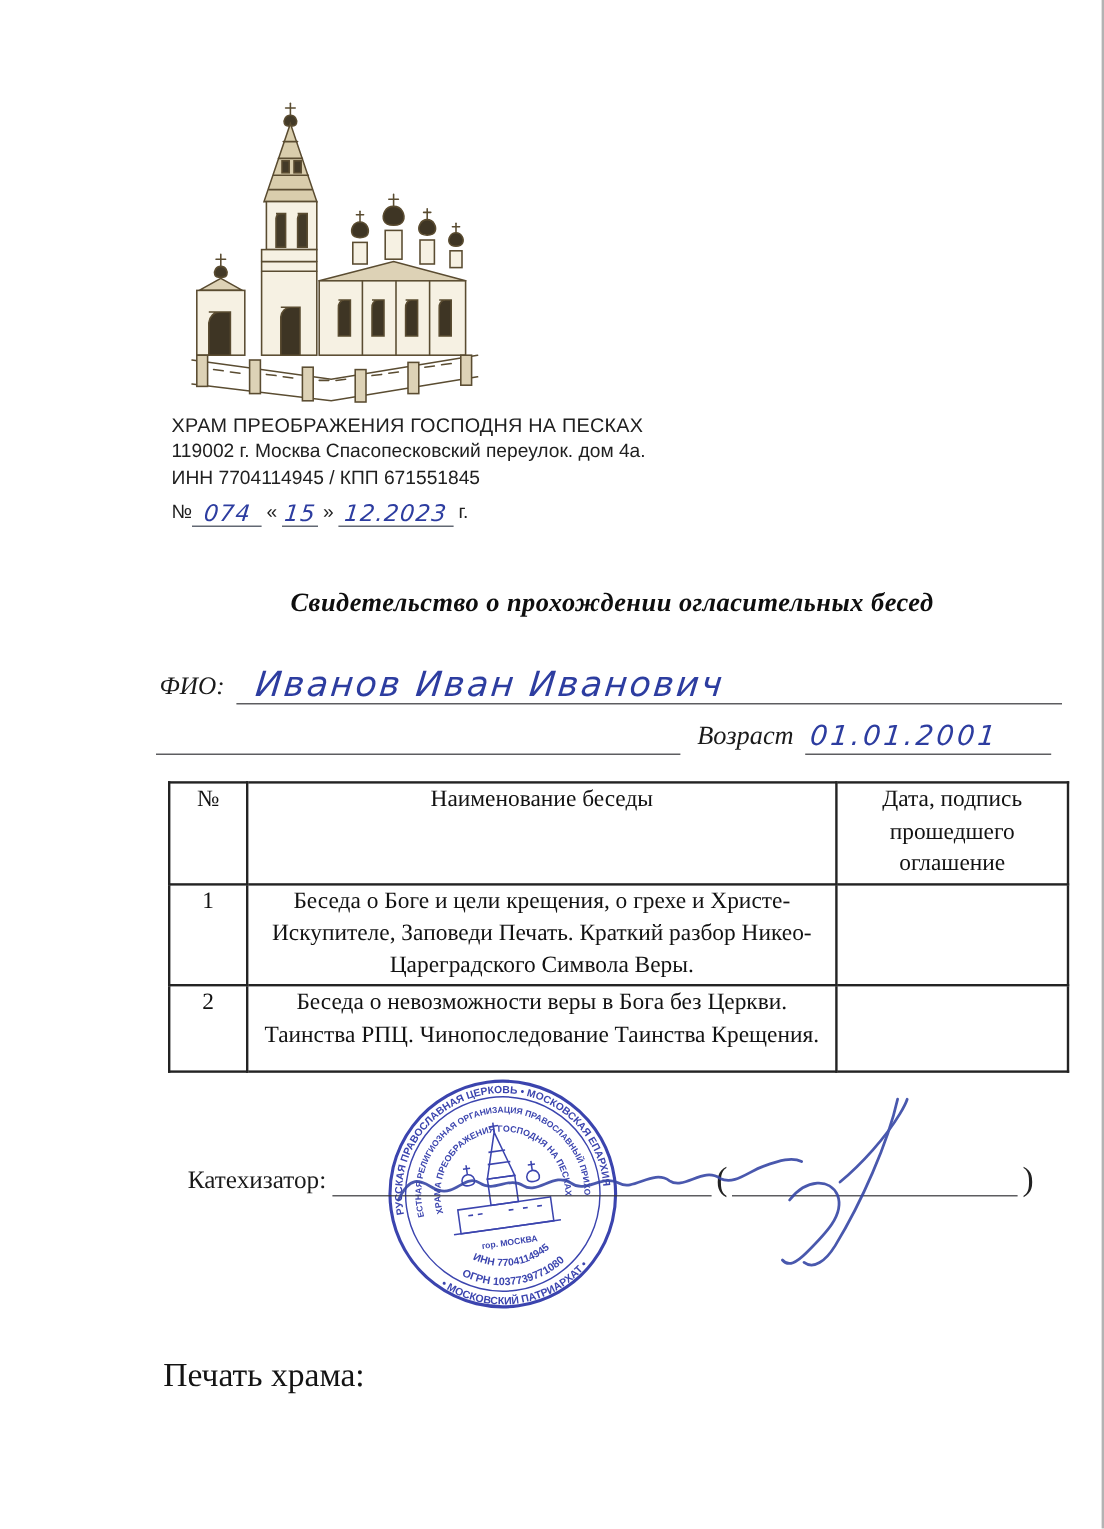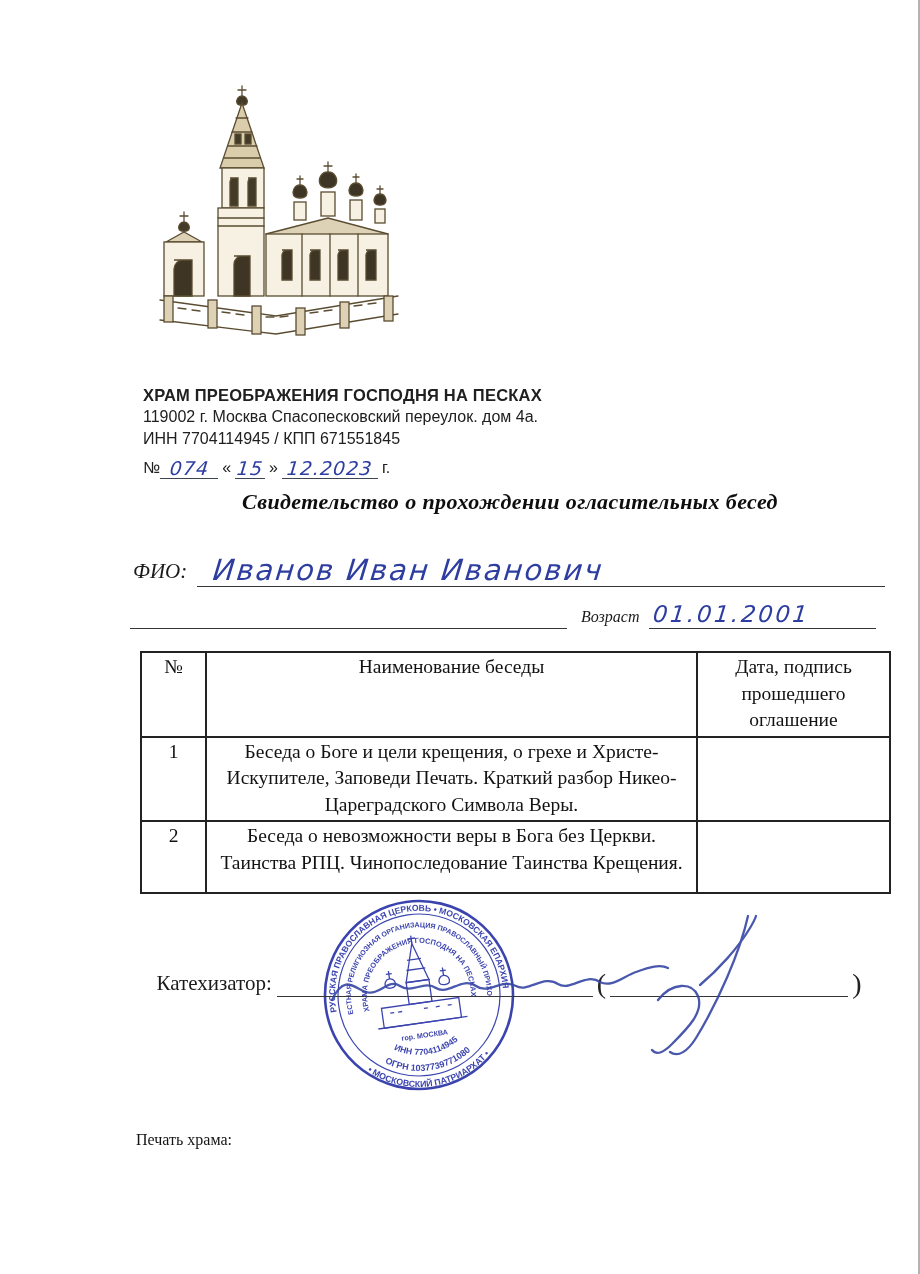--- a/index.html
+++ b/index.html
@@ -3,21 +3,21 @@
 <meta charset="utf-8">
 <style>
   html,body{margin:0;padding:0;background:#ffffff;}
   .page{position:relative;width:920px;height:1274px;background:#fff;overflow:hidden;
         font-family:"Liberation Serif",serif;color:#1a1a1a;}
   .edge-right{position:absolute;top:0;right:0;width:2px;height:100%;background:#b3b3b3;}
 
   
   .letterhead{position:absolute;left:143px;top:344px;width:620px;
       font-family:"Liberation Sans",sans-serif;font-size:16px;line-height:22px;color:#202020;}
-  .org{font-weight:bold;font-size:16.5px;letter-spacing:.2px;margin-top:40px;}
+  .org{font-weight:normal;font-size:16.5px;letter-spacing:.2px;}
   .numline{display:flex;align-items:flex-end;margin-top:3px;font-size:16px;height:26px;}
   .numline .sep{padding:0 4px 0 4px;}
   .u{border-bottom:1.8px solid #3c4452;display:inline-flex;justify-content:center;align-items:flex-end;}
   .u.w57{width:58px;} .u.w30{width:30px;} .u.w95{width:96px;}
   .hw{font-family:"DejaVu Sans",sans-serif;font-style:italic;color:#2d3da0;transform:skewX(-6deg);}
   .hw-num{font-size:19px;line-height:19px;letter-spacing:1px;white-space:nowrap;}
 
   
   .doc-title{position:absolute;left:140px;top:489px;width:740px;text-align:center;
       font-weight:bold;font-style:italic;font-size:22px;letter-spacing:.4px;color:#0e0e0e;}
@@ -25,39 +25,39 @@
   
   .fio-row{position:absolute;left:133px;top:542px;width:752px;display:flex;align-items:flex-end;}
   .fio-label{font-style:italic;font-size:21px;padding-bottom:3px;}
   .fio-line{flex:1;border-bottom:1.7px solid #36363a;margin-left:10px;padding-left:16px;height:44px;
       display:flex;align-items:flex-end;}
   .fio-hw{font-size:29px;line-height:30px;letter-spacing:2px;padding-bottom:1px;white-space:nowrap;}
 
   
   .age-row{position:absolute;left:130px;top:594px;width:746px;display:flex;align-items:flex-end;}
   .age-blank{width:437px;border-bottom:1.7px solid #36363a;height:32px;}
-  .age-label{font-style:italic;font-size:16px;margin:0 10px 0 14px;padding-bottom:3px;}
+  .age-label{font-style:italic;font-size:22px;margin:0 10px 0 14px;padding-bottom:3px;}
   .age-line{flex:1;border-bottom:1.7px solid #36363a;height:34px;display:flex;align-items:flex-end;padding-left:4px;}
   .age-hw{font-size:23px;line-height:24px;letter-spacing:2.5px;padding-bottom:2px;white-space:nowrap;}
 
   
   table.talks{position:absolute;left:140px;top:651px;width:749px;border-collapse:collapse;
       font-size:19.5px;line-height:26.5px;color:#121212;text-align:center;table-layout:fixed;}
   table.talks th,table.talks td{border:2px solid #232323;vertical-align:top;padding:1px 6px 2px;font-weight:normal;}
   tr.hdr{height:80px;} tr.r1{height:78px;} tr.r2{height:72px;}
   col.c-num{width:65px;} col.c-name{width:491px;} col.c-date{width:193px;}
 
   
   .cat-row{position:absolute;left:135px;top:970px;width:752px;display:flex;align-items:flex-end;font-size:21px;justify-content:center;}
   .cat-label{padding-bottom:1px;}
   .cat-line1{width:316px;border-bottom:1.7px solid #36363a;height:26px;margin-left:5px;}
   .paren{font-size:28px;line-height:26px;padding:0 4px;color:#222;}
   .cat-line2{width:238px;border-bottom:1.7px solid #36363a;height:26px;}
 
-  .seal-label{position:absolute;left:136px;top:1131px;font-size:16px;color:#141414;}
+  .seal-label{position:absolute;left:136px;top:1131px;font-size:28px;color:#141414;}
 
   
   .church-art{position:absolute;left:156px;top:84px;}
   .stamp{position:absolute;left:322px;top:897px;opacity:.92;}
   .signature-layer{position:absolute;left:0;top:0;pointer-events:none;}
 
   .stamp text{font-family:"Liberation Sans",sans-serif;fill:#2b35a8;font-weight:bold;}
 </style>
 </head>
 <body>

